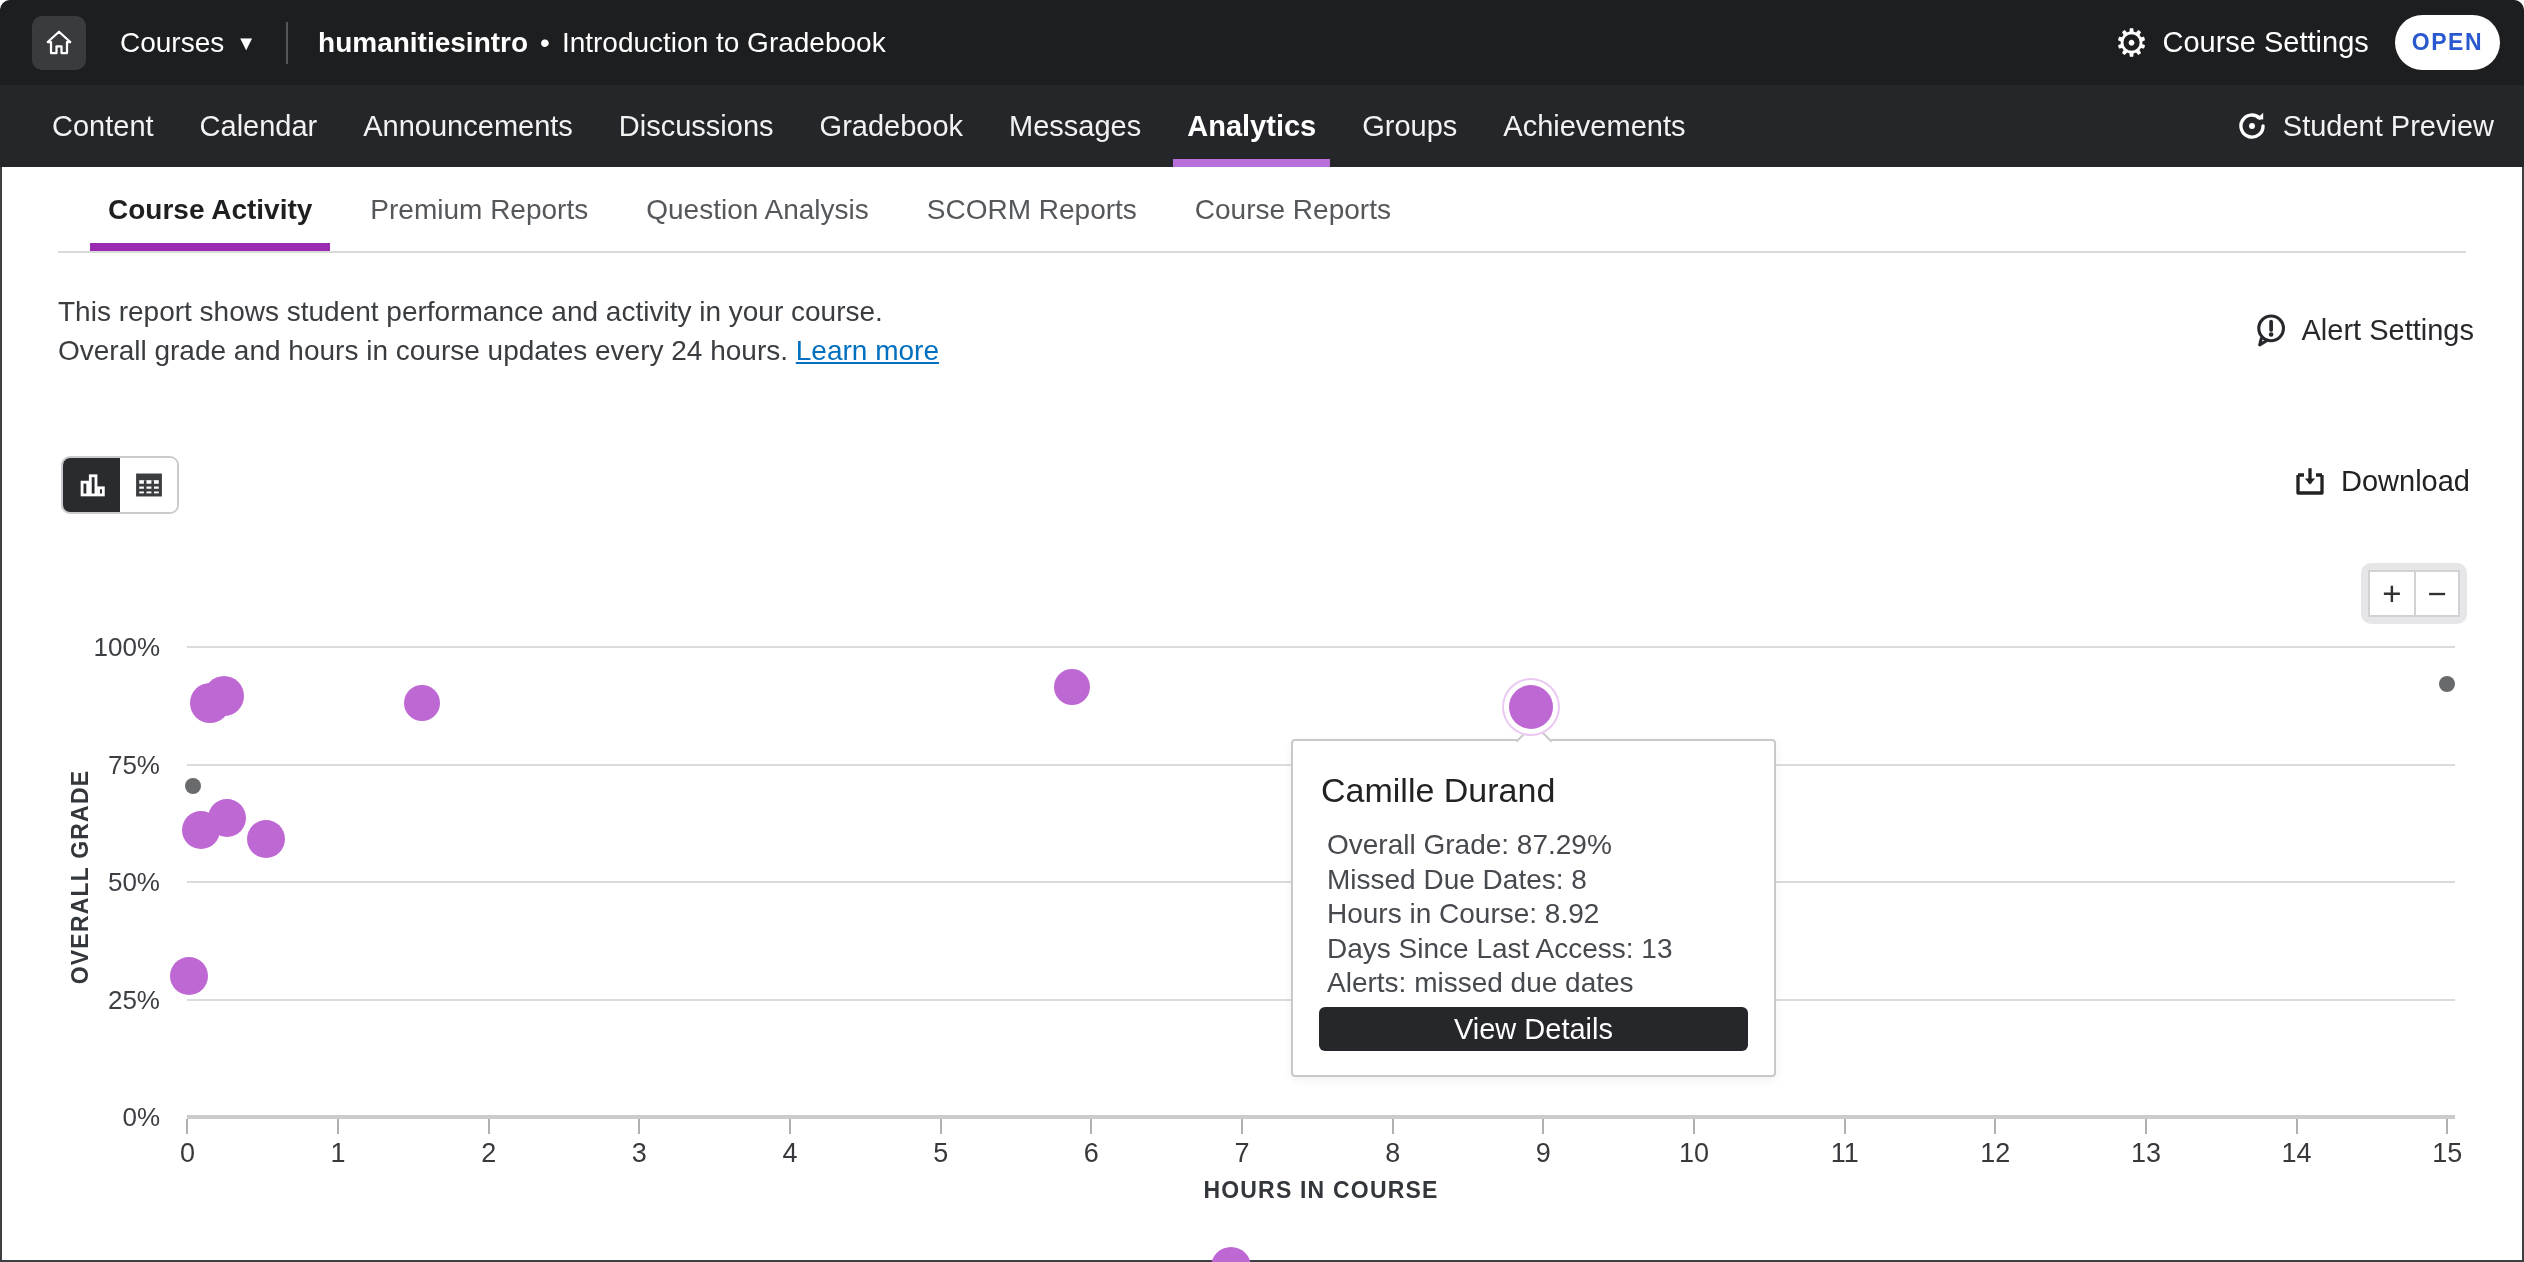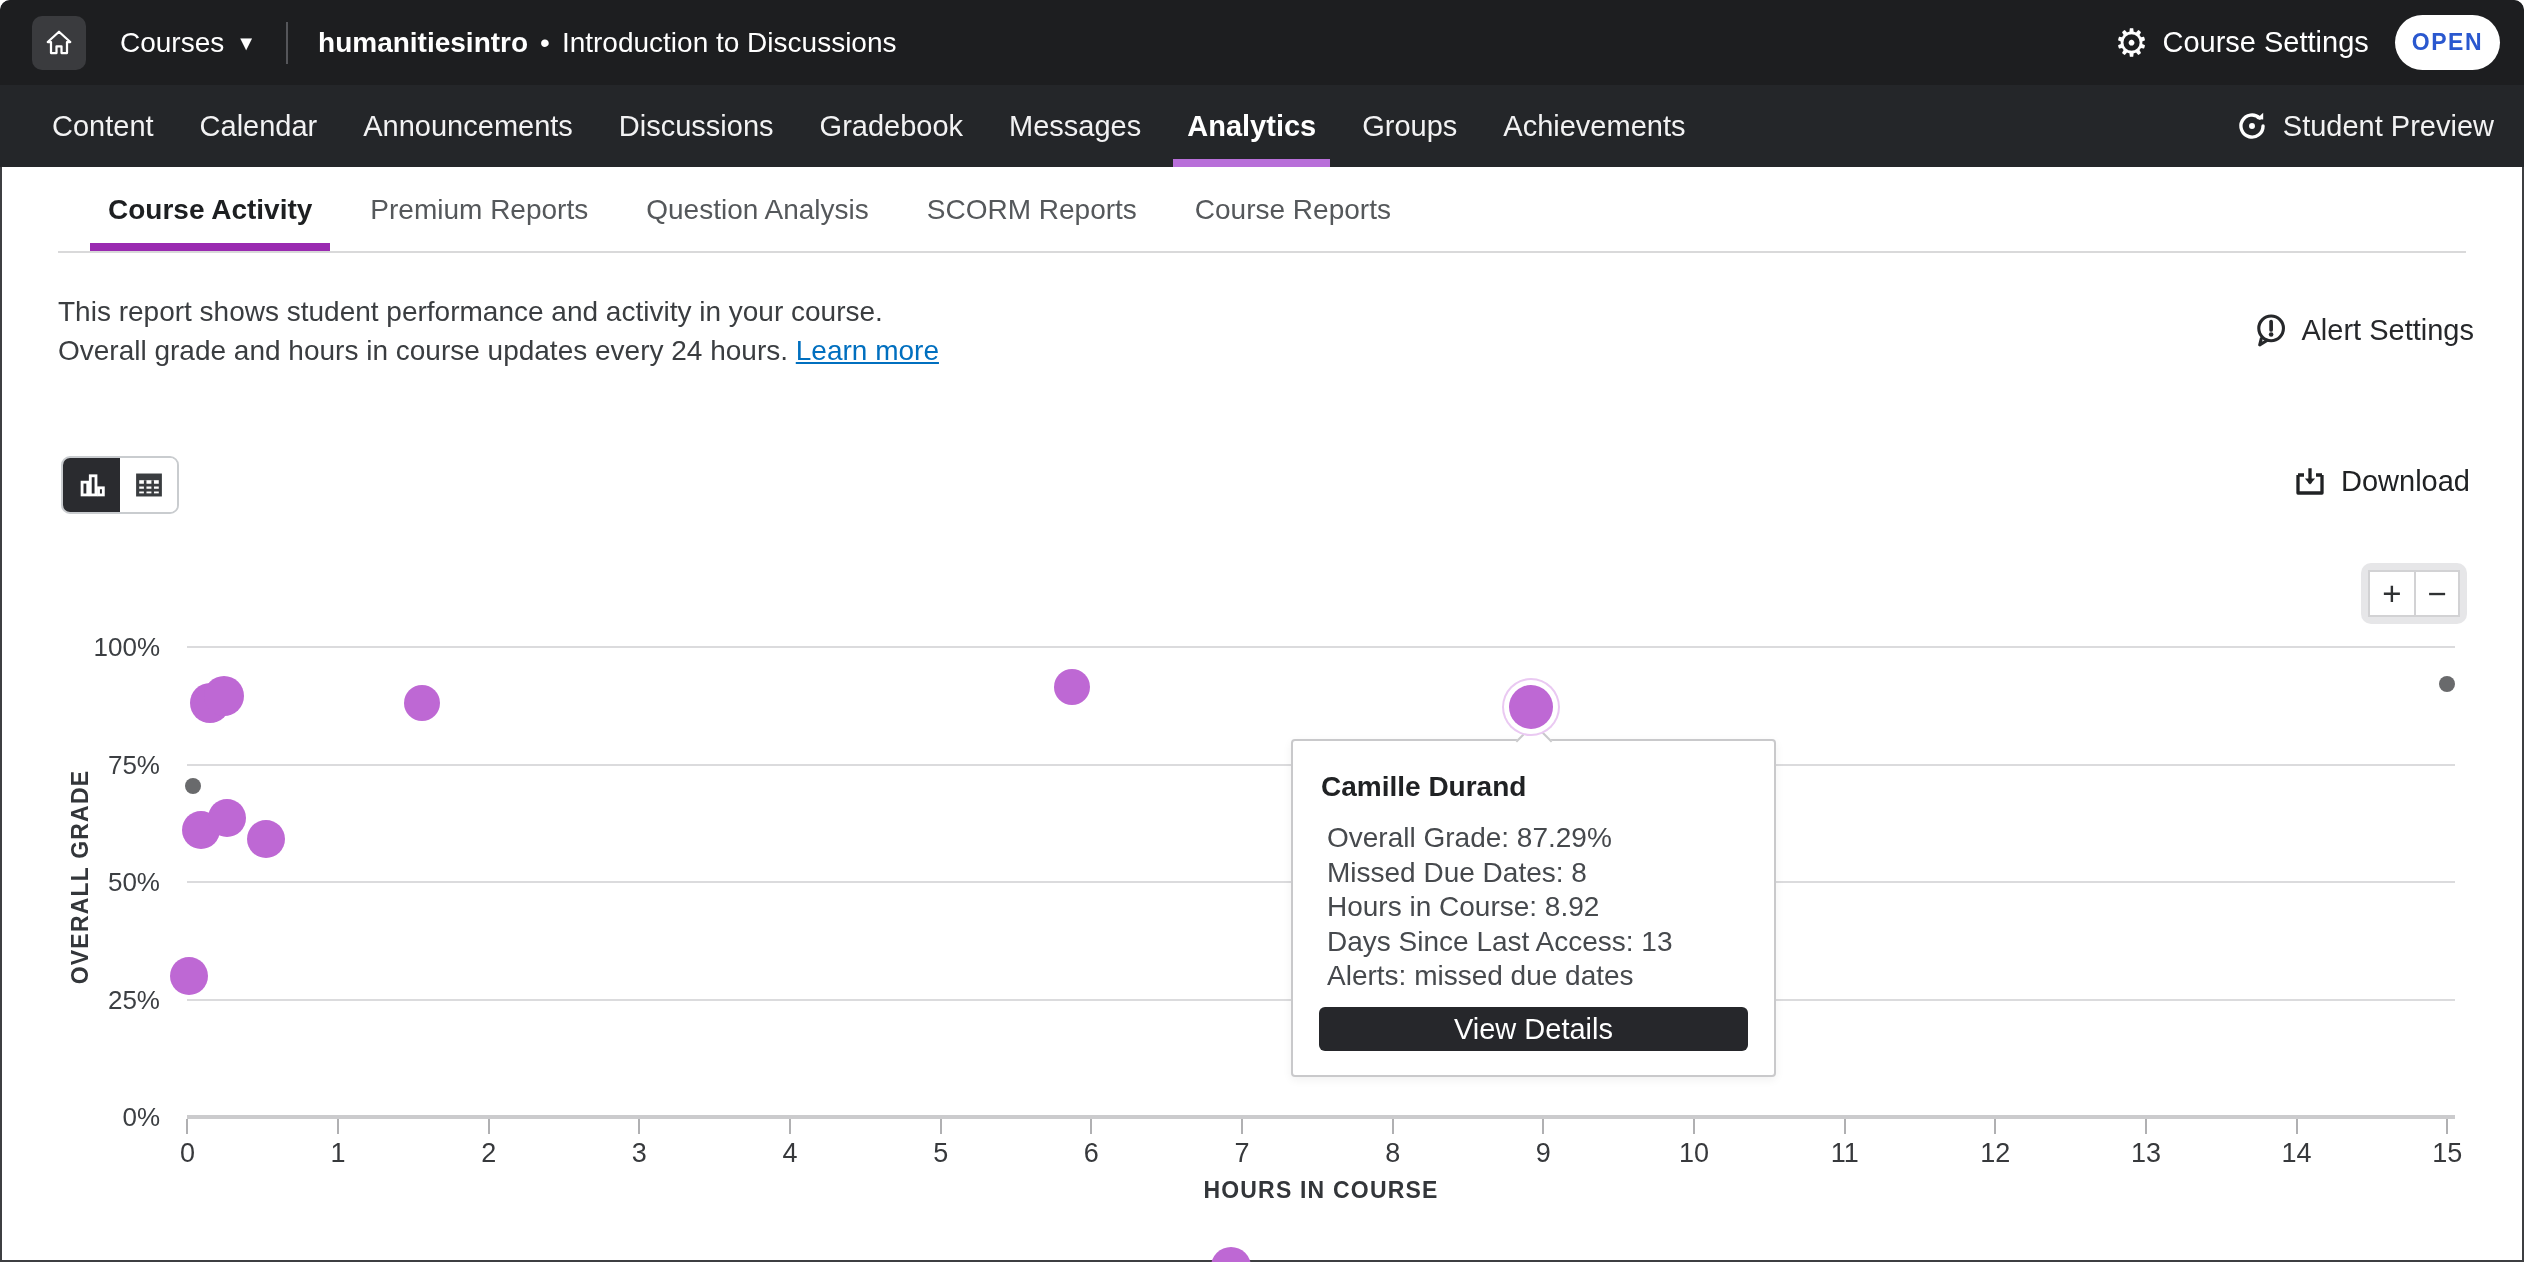--- a/index.html
+++ b/index.html
@@ -72,21 +72,21 @@
     font-size:23px;font-weight:bold;letter-spacing:1.2px;color:#33363a;white-space:nowrap;}
   .dot{position:absolute;border-radius:50%;background:#be68d4;transform:translate(-50%,-50%);z-index:2;cursor:pointer;}
   .dot.gray{background:#696a6c;z-index:1;}
   .dot.highlight{z-index:6;box-shadow:0 0 0 5px #fff,0 0 0 7px #eac9f2;}
   
   .tooltip{position:absolute;left:1291px;top:739px;width:485px;height:338px;background:#fff;
     border:2px solid #c9c9cb;border-radius:4px;box-sizing:border-box;z-index:5;
     box-shadow:0 3px 10px rgba(0,0,0,0.06);padding:26px;}
   .tooltip::before{content:"";position:absolute;top:-13px;left:50%;margin-left:-13px;width:24px;height:24px;
     background:#fff;border-left:2px solid #c9c9cb;border-top:2px solid #c9c9cb;transform:rotate(45deg);}
-  .tt-name{font-size:28px;font-weight:bold;color:#202224;margin:4px 0 18px 2px;}
+  .tt-name{font-size:34px;font-weight:normal;color:#202224;margin:4px 0 18px 2px;}
   .tt-line{font-size:28px;color:#46494d;line-height:34.5px;margin-left:8px;}
   .tt-btn{position:absolute;left:26px;right:26px;bottom:24px;height:44px;background:#26272b;color:#fff;
     border:none;border-radius:6px;font-size:29px;font-family:inherit;cursor:pointer;}
   svg{display:block;}
 </style>
 </head>
 <body>
 
 <div class="page">
 
@@ -97,21 +97,21 @@
             <path d="M12 3 L3 11.2 H5.6 V20 H10 V14.6 H14 V20 H18.4 V11.2 H21 Z" fill="none" stroke="#fff" stroke-width="1.8" stroke-linejoin="round"></path>
           </svg>
       </span>
     </div>
     <div class="courses-menu">
       <span>Courses</span>
       <span class="caret">▼</span>
     </div>
     <div class="tb-divider"></div>
     <div class="crumb">
-      <span class="code">humanitiesintro</span><span class="sep">•</span><span>Introduction to Discussions</span>
+      <span class="code">humanitiesintro</span><span class="sep">•</span><span>Introduction to Gradebook</span>
     </div>
     <div class="tb-right">
       <div class="settings-btn">
         <span class="gear">⚙</span>
         <span>Course Settings</span>
       </div>
       <div class="open-badge">OPEN</div>
     </div>
   </header>
 

